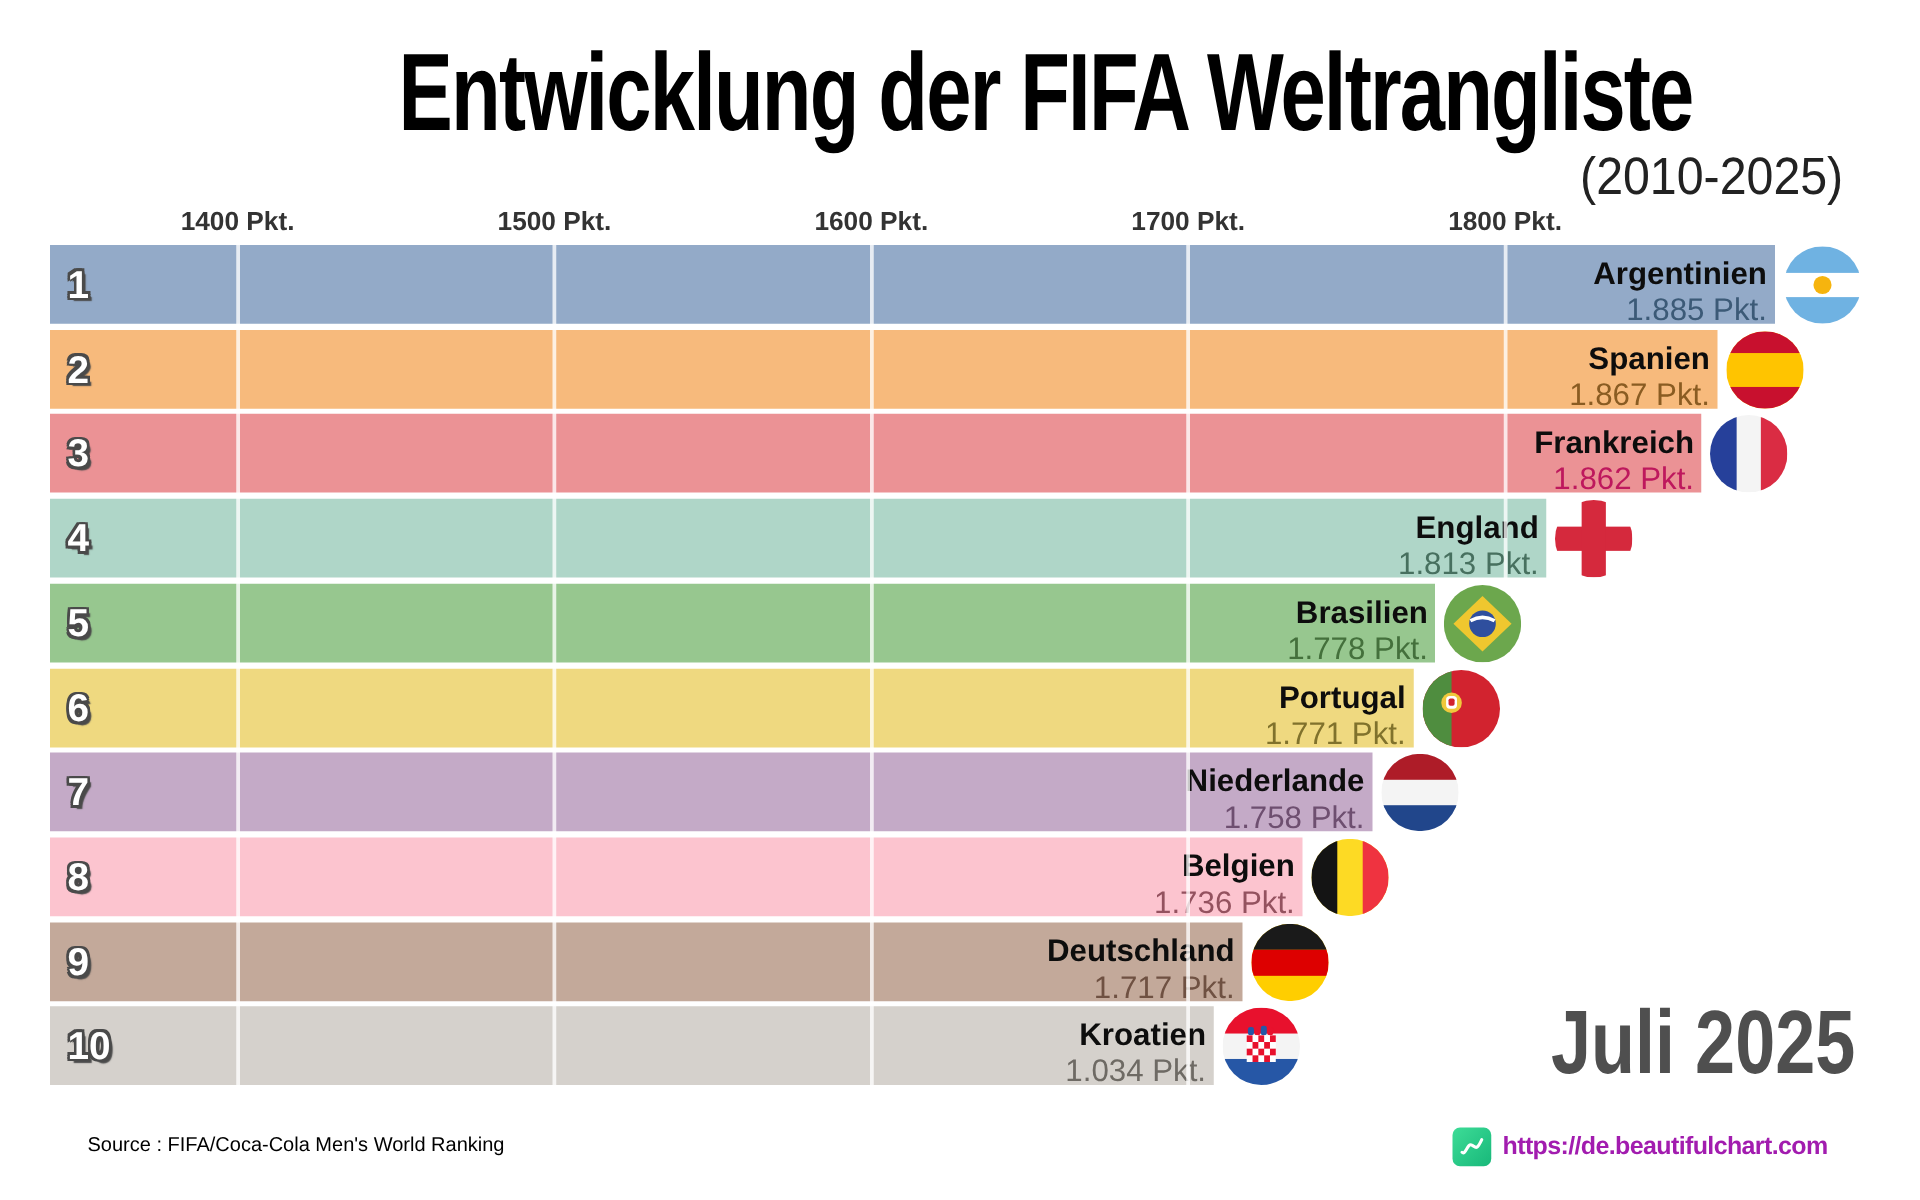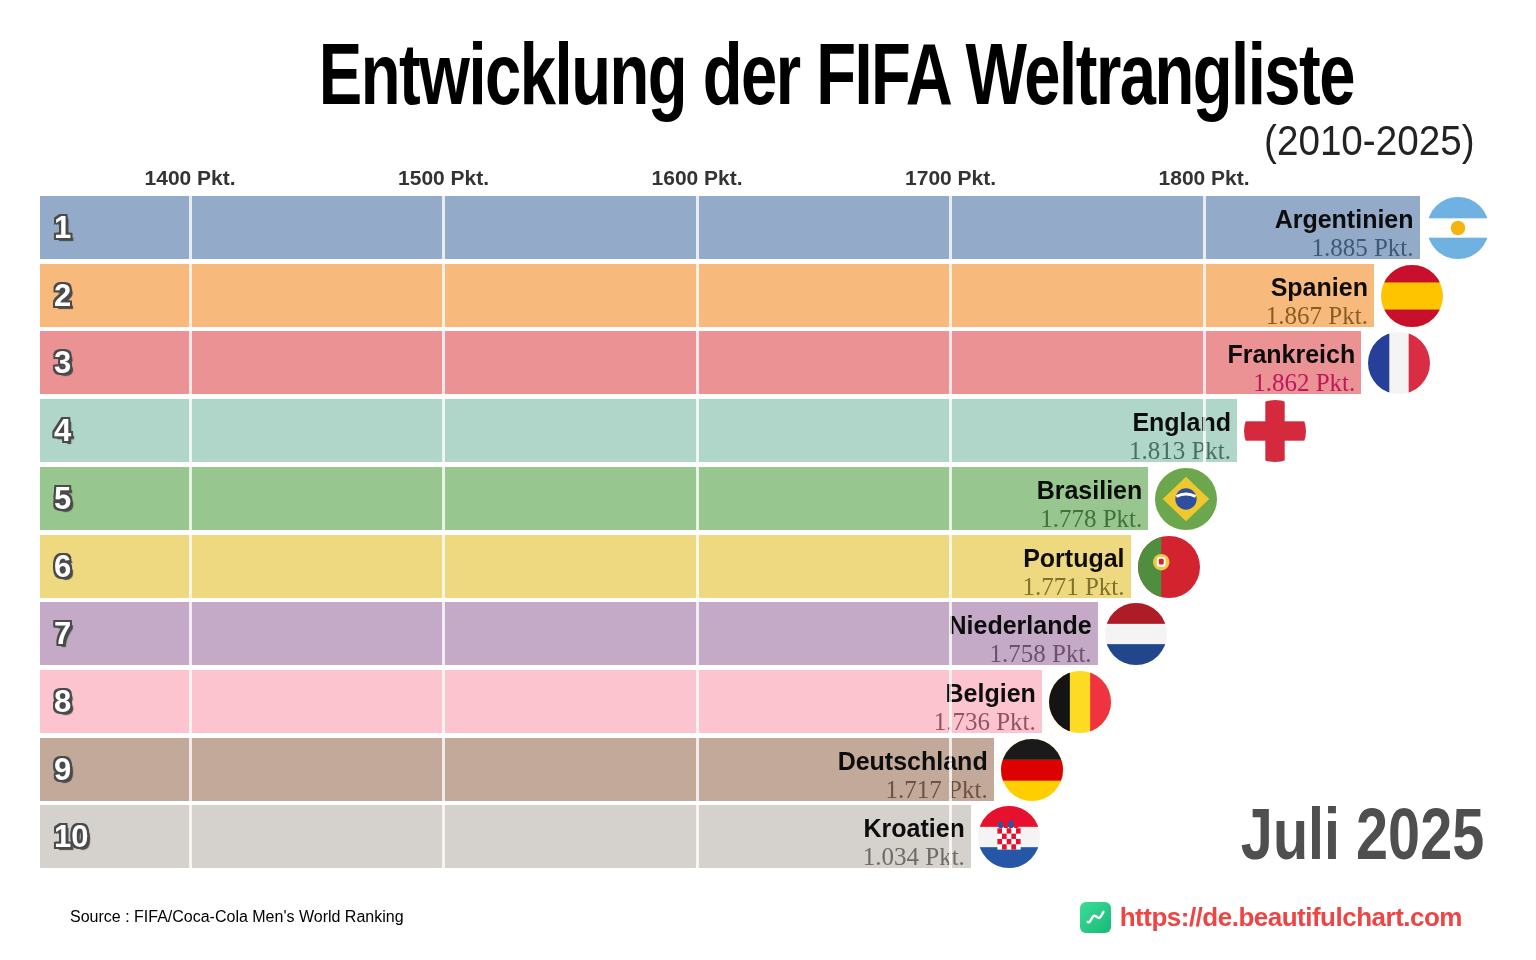--- a/index.html
+++ b/index.html
@@ -42,21 +42,21 @@
     text-shadow:-2px -2px 0 #4a4a4a, 2px -2px 0 #4a4a4a, -2px 2px 0 #4a4a4a,
                  2px 2px 0 #4a4a4a, 0 -2px 0 #4a4a4a, 0 2px 0 #4a4a4a,
                 -2px 0 0 #4a4a4a, 2px 0 0 #4a4a4a, 3px 3px 1px #4a4a4a;
   }
   .labels {
     position:absolute; top:0; height:75px; z-index:2;
     display:flex; flex-direction:column; justify-content:center; align-items:flex-end;
     transform:translateX(-100%); white-space:nowrap;
   }
   .cname { font-size:25px; font-weight:bold; color:#0d0d0d; line-height:1.15; }
-  .cpts  { font-family:Liberation Serif, serif; font-size:25px; line-height:1.15; }
+  .cpts  { font-family:Liberation Sans, sans-serif; font-size:25px; line-height:1.15; }
   .flag  { position:absolute; z-index:5; width:62px; height:62px; top:0.5px; }
   .flag svg { display:block; }
 
   
   .period {
     position:absolute; right:52px; top:798px;
     font-size:72px; font-weight:bold; color:#4f4f4f; line-height:1.0;
     transform:scaleX(0.8); transform-origin:right center; white-space:nowrap;
   }
   .source {
@@ -65,21 +65,21 @@
   }
   .website {
     position:absolute; right:74px; top:902px;
     display:flex; align-items:center; gap:9px;
   }
   .site-icon {
     width:31px; height:31px; border-radius:6px;
     background:linear-gradient(135deg,#3ddc97,#18b87a);
     display:flex; align-items:center; justify-content:center;
   }
-  .site-url { font-size:26px; font-weight:600; color:#ef4444; letter-spacing:-0.5px; }
+  .site-url { font-size:20px; font-weight:600; color:#a21caf; letter-spacing:-0.5px; }
 </style>
 </head>
 <body>
 
 <div class="stage">
 
   <div class="header">
     <div class="title">Entwicklung der FIFA Weltrangliste</div>
     <div class="subtitle">(2010-2025)</div>
   </div>

